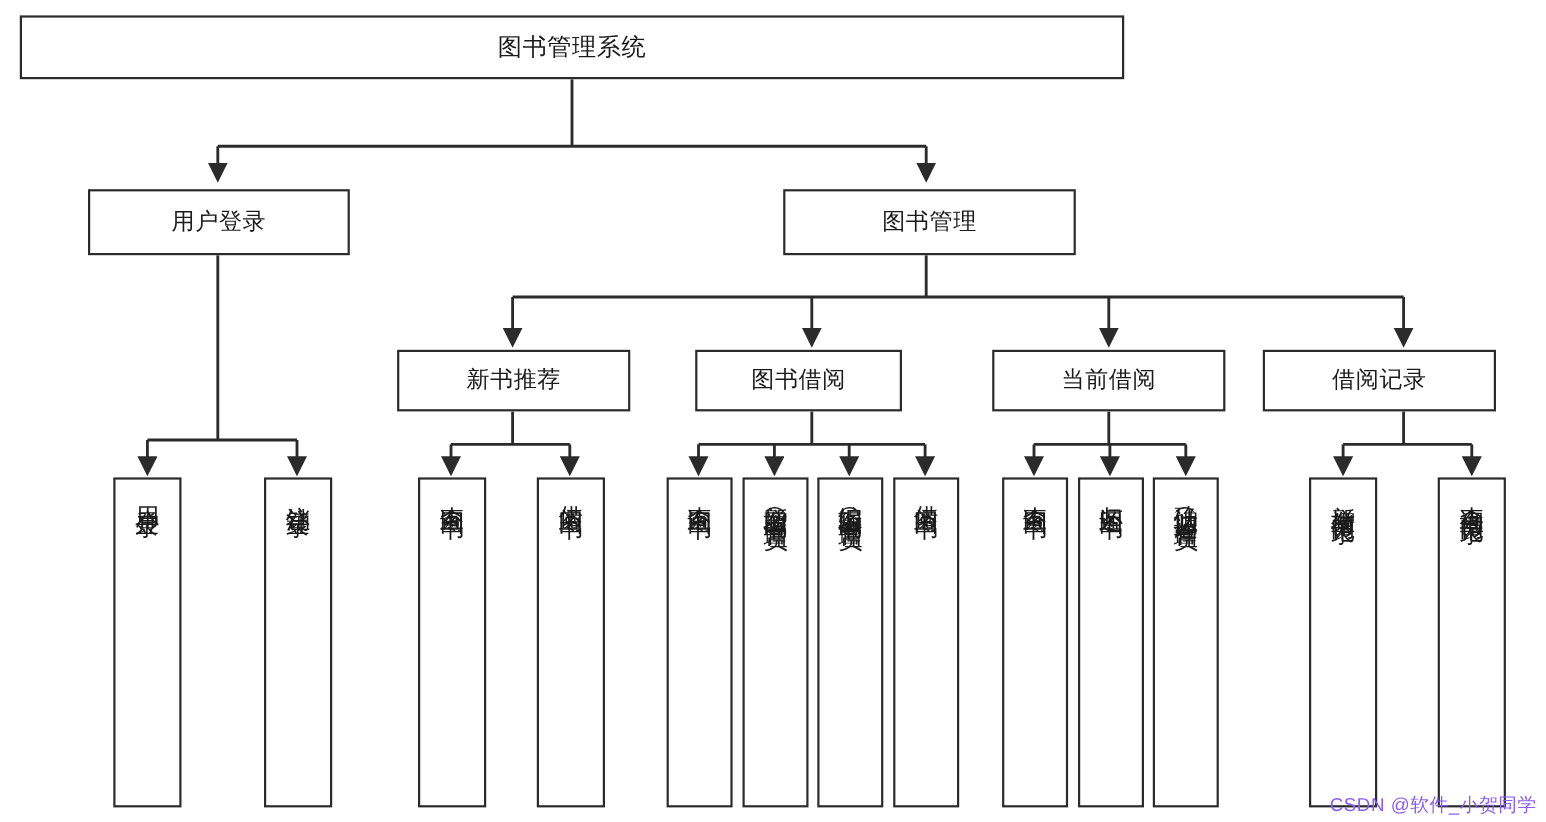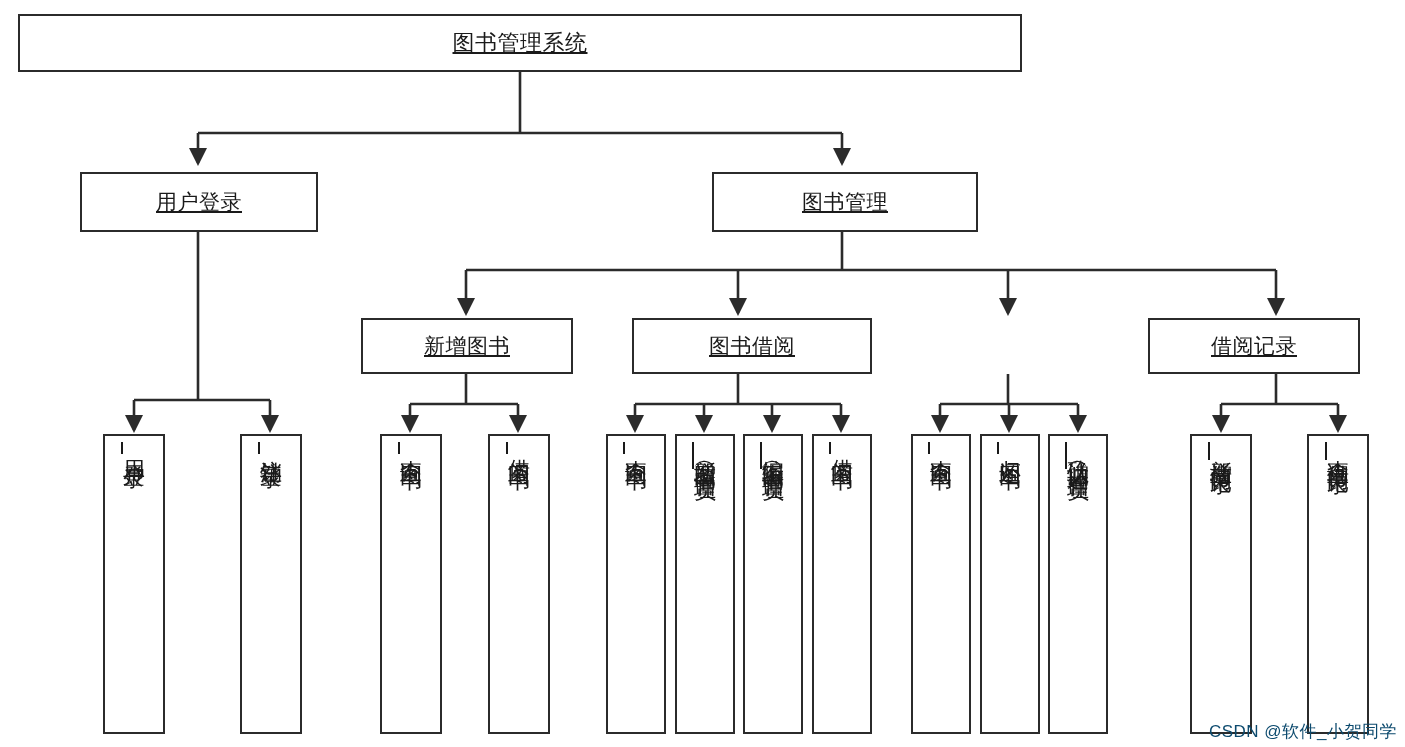--- a/index.html
+++ b/index.html
@@ -29,21 +29,20 @@
     justify-content:center;
     color:#1a1a1a;
     z-index:2;
   }
   .node-label{
     display:block;
     text-align:center;
     line-height:1.12;
     letter-spacing:0.5px;
     white-space:pre;
-    text-decoration:underline;
   }
   
   .h-node .node-label{
     writing-mode:horizontal-tb;
     font-size:21px;
   }
   .node.root .node-label{font-size:22px;}
   
   .v-node{
     align-items:flex-start;
@@ -54,21 +53,21 @@
     text-orientation:upright;
     font-size:22px;
     letter-spacing:3px;
     line-height:1;
   }
   .watermark{
     position:absolute;
     right:8px;
     bottom:4px;
     font-size:17px;
-    color:#0c4a6e;
+    color:#8b5cf6;
     z-index:5;
     white-space:nowrap;
     letter-spacing:0.5px;
   }
 </style>
 </head>
 <body>
 
 <div id="diagram">
 
@@ -127,24 +126,27 @@
   </div>
 
   <div class="node h-node" style="left:80px;top:172px;width:238px;height:60px;">
     <span class="node-label">用户登录</span>
   </div>
   <div class="node h-node" style="left:712px;top:172px;width:266px;height:60px;">
     <span class="node-label">图书管理</span>
   </div>
 
   <div class="node h-node" style="left:361px;top:318px;width:212px;height:56px;">
-    <span class="node-label">新增图书</span>
+    <span class="node-label">新书推荐</span>
   </div>
-  <div class="node h-node" style="left:632px;top:318px;width:240px;height:56px;">
+  <div class="node h-node" style="left:632px;top:318px;width:188px;height:56px;">
     <span class="node-label">图书借阅</span>
+  </div>
+  <div class="node h-node" style="left:902px;top:318px;width:212px;height:56px;">
+    <span class="node-label">当前借阅</span>
   </div>
   <div class="node h-node" style="left:1148px;top:318px;width:212px;height:56px;">
     <span class="node-label">借阅记录</span>
   </div>
 
   <div class="node v-node" style="left:103px;top:434px;width:62px;height:300px;">
     <span class="node-label">用户登录</span>
   </div>
   <div class="node v-node" style="left:240px;top:434px;width:62px;height:300px;">
     <span class="node-label">注销登录</span>

